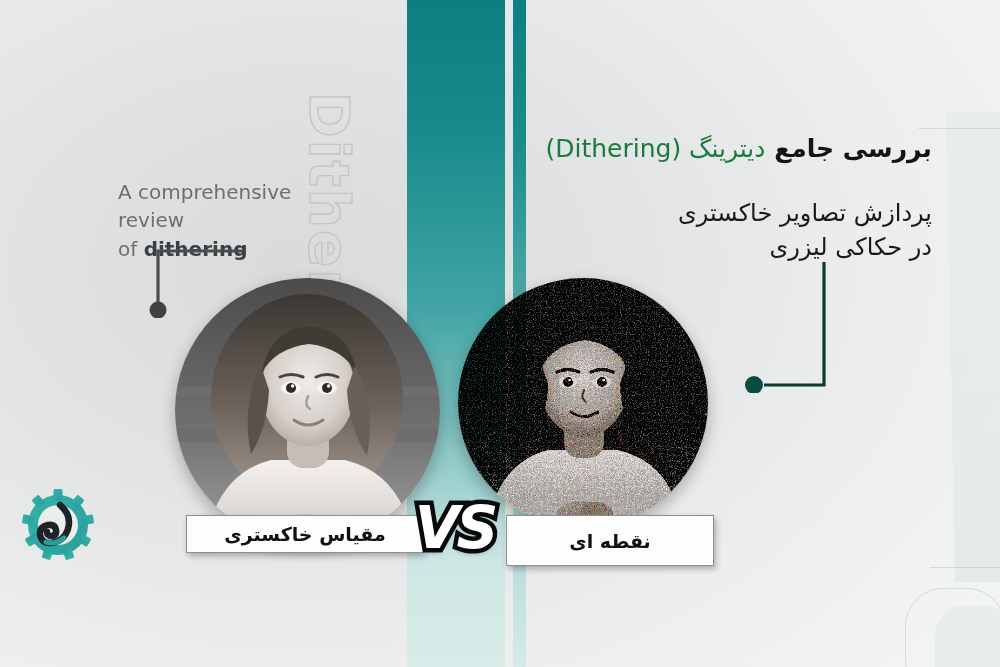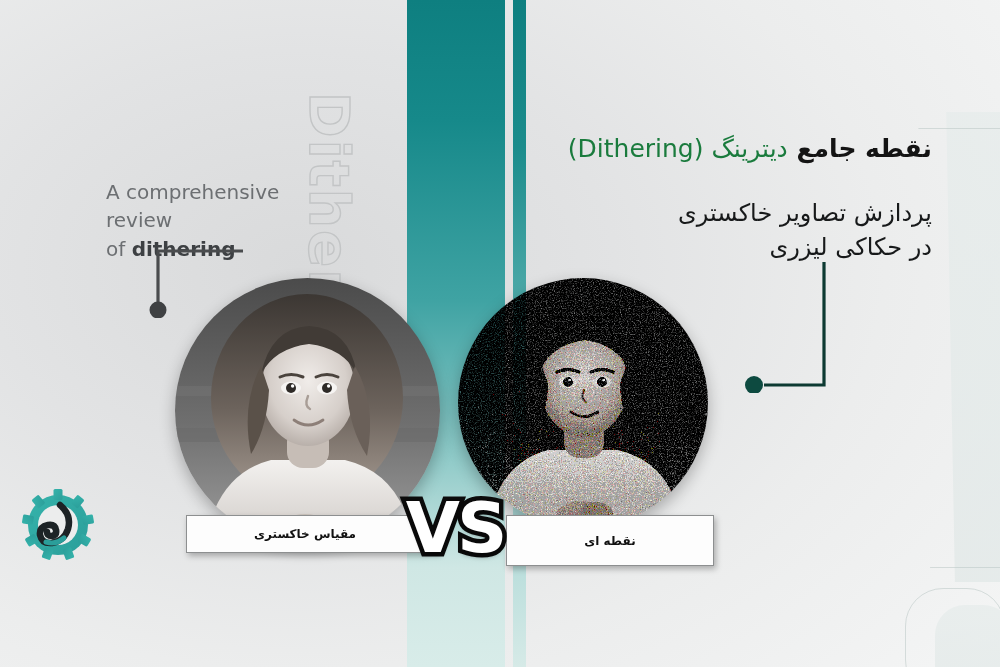--- a/index.html
+++ b/index.html
@@ -72,21 +72,21 @@
     -webkit-text-stroke:1.4px #c3c5c6;
     text-align:left;
     direction:ltr;
     white-space:nowrap;
     user-select:none;
   }
 
   
   #en-caption{
     position:absolute;
-    left:106px; top:178px; width:240px;
+    left:118px; top:178px; width:240px;
     direction:ltr; text-align:left;
     font-family:"DejaVu Sans", sans-serif;
     font-size:20px; line-height:1.42;
     color:#6c6f72;
     font-weight:400;
   }
   #en-caption b{ color:#3d4043; font-weight:700; }
 
   
   #left-connector{ position:absolute; left:140px; top:248px; width:105px; height:70px; }
@@ -124,34 +124,35 @@
 
   
   .caption-plate{
     position:absolute;
     background:#fdfdfd;
     border:1.5px solid #8d8f90;
     box-shadow:2px 3px 6px rgba(0,0,0,.28);
     display:flex; align-items:center; justify-content:center;
     direction:rtl;
     font-family:"DejaVu Sans", sans-serif;
-    font-size:12px; font-weight:700; color:#111;
+    font-size:19px; font-weight:700; color:#111;
   }
   #caption-grayscale{ left:186px; top:515px; width:238px; height:38px; }
   #caption-dithered { left:506px; top:515px; width:208px; height:51px; }
 
   
   #vs-badge{
     position:absolute;
     left:398px; top:482px;
     width:114px; height:92px;
     display:flex; align-items:center; justify-content:center;
     font-family:"DejaVu Sans", sans-serif;
+    font-style:italic;
     font-weight:700;
-    font-size:70px;
+    font-size:58px;
     letter-spacing:-3px;
     color:#ffffff;
     direction:ltr;
     -webkit-text-stroke:9px #0b0b0b;
     paint-order:stroke fill;
     text-shadow:0 4px 5px rgba(0,0,0,.35);
     user-select:none;
   }
 
   
@@ -183,21 +184,21 @@
     <circle cx="18" cy="62" r="8.5" fill="#3f4143"></circle>
   </svg>
 
   <svg id="right-connector" viewBox="0 0 90 135">
     <path d="M84 4 L84 127 L24 127" fill="none" stroke="#0d3a32" stroke-width="3.2"></path>
     <circle cx="14" cy="127" r="9" fill="#0d4a40"></circle>
   </svg>
 
   <div id="title-block">
     <div id="title-line-1">
-      <span>نقطه جامع </span><span class="accent">دیترینگ (Dithering)</span>
+      <span>بررسی جامع </span><span class="accent">دیترینگ (Dithering)</span>
     </div>
     <div id="title-line-2">پردازش تصاویر خاکستری</div>
     <div id="title-line-3">در حکاکی لیزری</div>
   </div>
 
   <div class="photo-circle" id="photo-grayscale">
     <svg viewBox="0 0 265 265" preserveAspectRatio="xMidYMid slice">
       <defs>
         <linearGradient id="bgGray" x1="0" y1="0" x2="0" y2="1">
           <stop offset="0%" stop-color="#4b4b4b"></stop>

